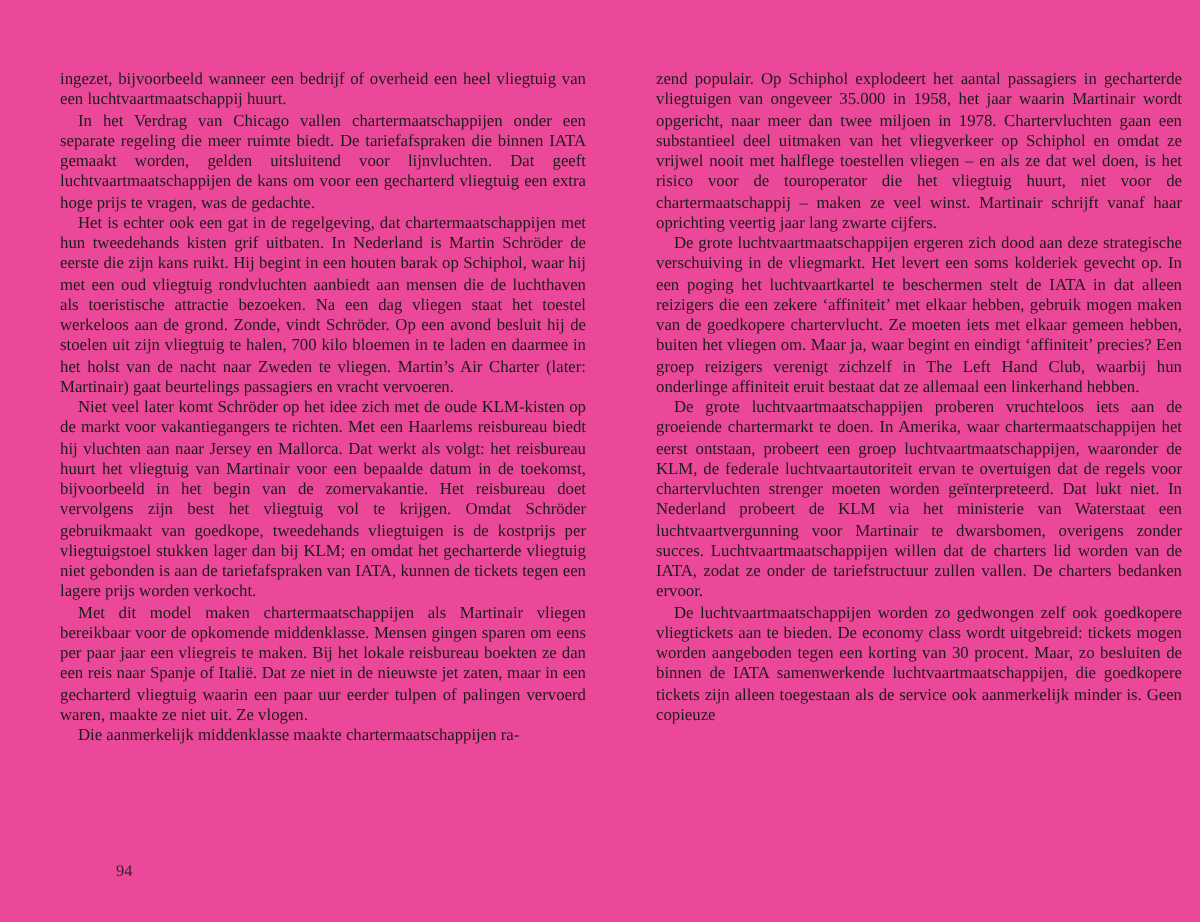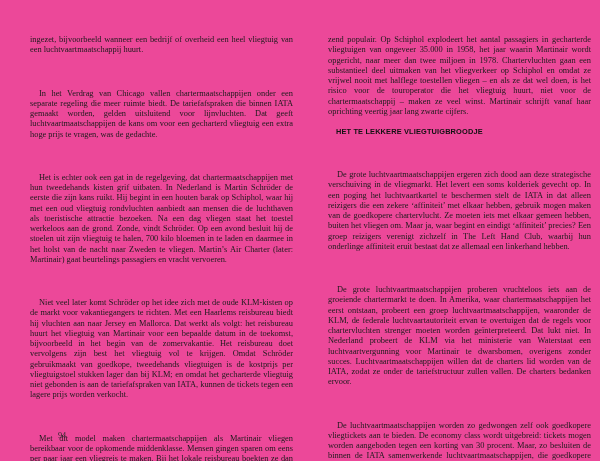--- a/index.html
+++ b/index.html
@@ -25,21 +25,21 @@
     text-align: justify;
     hyphens: auto;
     -webkit-hyphens: auto;
   }
   .page-left  { left: 30px; }
   .page-right { left: 328px; }
   .page p {
     margin: 0;
     padding: 0;
   }
-  .page p.indent { text-indent: 9px; margin-top: 33px; }
+  .page p.indent { text-indent: 9px; }
   .section-heading {
     font-family: "Liberation Sans", sans-serif;
     font-weight: 700;
     font-size: 7.4px;
     line-height: 10px;
     letter-spacing: 0.15px;
     text-indent: 8px;
     text-align: left;
     margin-top: 10px !important;
     color: #111;
@@ -64,21 +64,20 @@
     <p>ingezet, bijvoorbeeld wanneer een bedrijf of overheid een heel vliegtuig van een luchtvaartmaatschappij huurt.</p>
     <p class="indent">In het Verdrag van Chicago vallen chartermaatschappijen onder een separate regeling die meer ruimte biedt. De tariefafspraken die binnen IATA gemaakt worden, gelden uitsluitend voor lijnvluchten. Dat geeft luchtvaartmaatschappijen de kans om voor een gecharterd vliegtuig een extra hoge prijs te vragen, was de gedachte.</p>
     <p class="indent">Het is echter ook een gat in de regelgeving, dat chartermaatschappijen met hun tweedehands kisten grif uitbaten. In Nederland is Martin Schröder de eerste die zijn kans ruikt. Hij begint in een houten barak op Schiphol, waar hij met een oud vliegtuig rondvluchten aanbiedt aan mensen die de luchthaven als toeristische attractie bezoeken. Na een dag vliegen staat het toestel werkeloos aan de grond. Zonde, vindt Schröder. Op een avond besluit hij de stoelen uit zijn vliegtuig te halen, 700 kilo bloemen in te laden en daarmee in het holst van de nacht naar Zweden te vliegen. Martin’s Air Charter (later: Martinair) gaat beurtelings passagiers en vracht vervoeren.</p>
     <p class="indent">Niet veel later komt Schröder op het idee zich met de oude KLM-kisten op de markt voor vakantiegangers te richten. Met een Haarlems reisbureau biedt hij vluchten aan naar Jersey en Mallorca. Dat werkt als volgt: het reisbureau huurt het vliegtuig van Martinair voor een bepaalde datum in de toekomst, bijvoorbeeld in het begin van de zomervakantie. Het reisbureau doet vervolgens zijn best het vliegtuig vol te krijgen. Omdat Schröder gebruikmaakt van goedkope, tweedehands vliegtuigen is de kostprijs per vliegtuigstoel stukken lager dan bij KLM; en omdat het gecharterde vliegtuig niet gebonden is aan de tariefafspraken van IATA, kunnen de tickets tegen een lagere prijs worden verkocht.</p>
     <p class="indent">Met dit model maken chartermaatschappijen als Martinair vliegen bereikbaar voor de opkomende middenklasse. Mensen gingen sparen om eens per paar jaar een vliegreis te maken. Bij het lokale reisbureau boekten ze dan een reis naar Spanje of Italië. Dat ze niet in de nieuwste jet zaten, maar in een gecharterd vliegtuig waarin een paar uur eerder tulpen of palingen vervoerd waren, maakte ze niet uit. Ze vlogen.</p>
     <p class="indent">Die aanmerkelijk middenklasse maakte chartermaatschappijen ra-</p>
   </div>
 
   <div class="page page-right">
     <p>zend populair. Op Schiphol explodeert het aantal passagiers in gecharterde vliegtuigen van ongeveer 35.000 in 1958, het jaar waarin Martinair wordt opgericht, naar meer dan twee miljoen in 1978. Chartervluchten gaan een substantieel deel uitmaken van het vliegverkeer op Schiphol en omdat ze vrijwel nooit met halflege toestellen vliegen – en als ze dat wel doen, is het risico voor de touroperator die het vliegtuig huurt, niet voor de chartermaatschappij – maken ze veel winst. Martinair schrijft vanaf haar oprichting veertig jaar lang zwarte cijfers.</p>
-    <p class="section-heading">HET TE LEKKERE VLIEGTUIGBROODJE</p>
     <p class="indent">De grote luchtvaartmaatschappijen ergeren zich dood aan deze strategische verschuiving in de vliegmarkt. Het levert een soms kolderiek gevecht op. In een poging het luchtvaartkartel te beschermen stelt de IATA in dat alleen reizigers die een zekere ‘affiniteit’ met elkaar hebben, gebruik mogen maken van de goedkopere chartervlucht. Ze moeten iets met elkaar gemeen hebben, buiten het vliegen om. Maar ja, waar begint en eindigt ‘affiniteit’ precies? Een groep reizigers verenigt zichzelf in The Left Hand Club, waarbij hun onderlinge affiniteit eruit bestaat dat ze allemaal een linkerhand hebben.</p>
     <p class="indent">De grote luchtvaartmaatschappijen proberen vruchteloos iets aan de groeiende chartermarkt te doen. In Amerika, waar chartermaatschappijen het eerst ontstaan, probeert een groep luchtvaartmaatschappijen, waaronder de KLM, de federale luchtvaartautoriteit ervan te overtuigen dat de regels voor chartervluchten strenger moeten worden geïnterpreteerd. Dat lukt niet. In Nederland probeert de KLM via het ministerie van Waterstaat een luchtvaartvergunning voor Martinair te dwarsbomen, overigens zonder succes. Luchtvaartmaatschappijen willen dat de charters lid worden van de IATA, zodat ze onder de tariefstructuur zullen vallen. De charters bedanken ervoor.</p>
     <p class="indent">De luchtvaartmaatschappijen worden zo gedwongen zelf ook goedkopere vliegtickets aan te bieden. De economy class wordt uitgebreid: tickets mogen worden aangeboden tegen een korting van 30 procent. Maar, zo besluiten de binnen de IATA samenwerkende luchtvaartmaatschappijen, die goedkopere tickets zijn alleen toegestaan als de service ook aanmerkelijk minder is. Geen copieuze</p>
   </div>
 
   <div class="pagenum pagenum-left">94</div>
 
 </div>
 
 </body></html>

